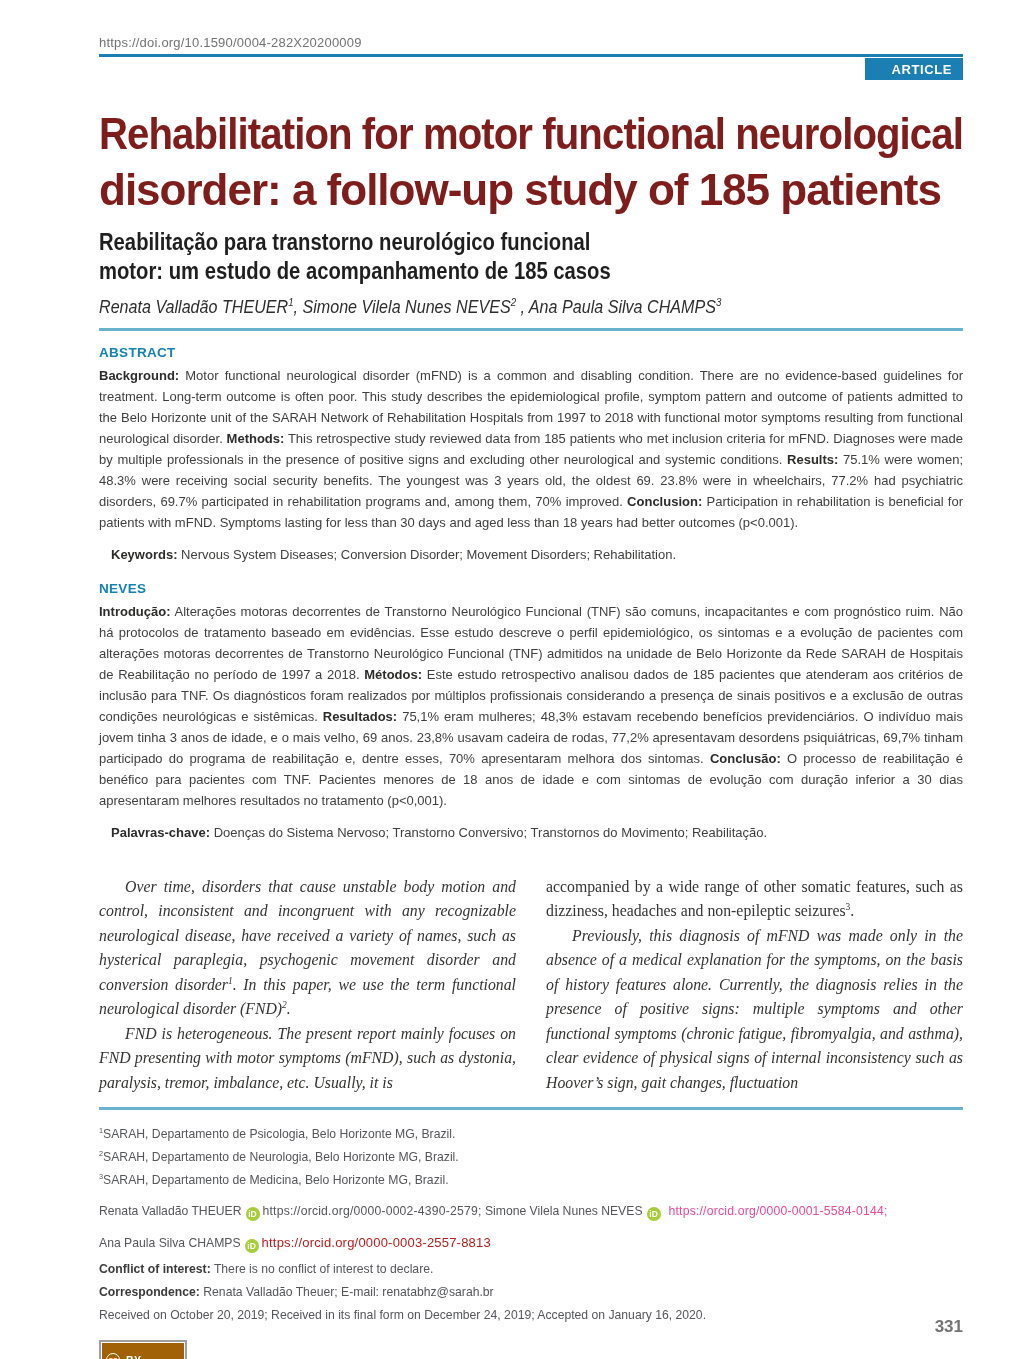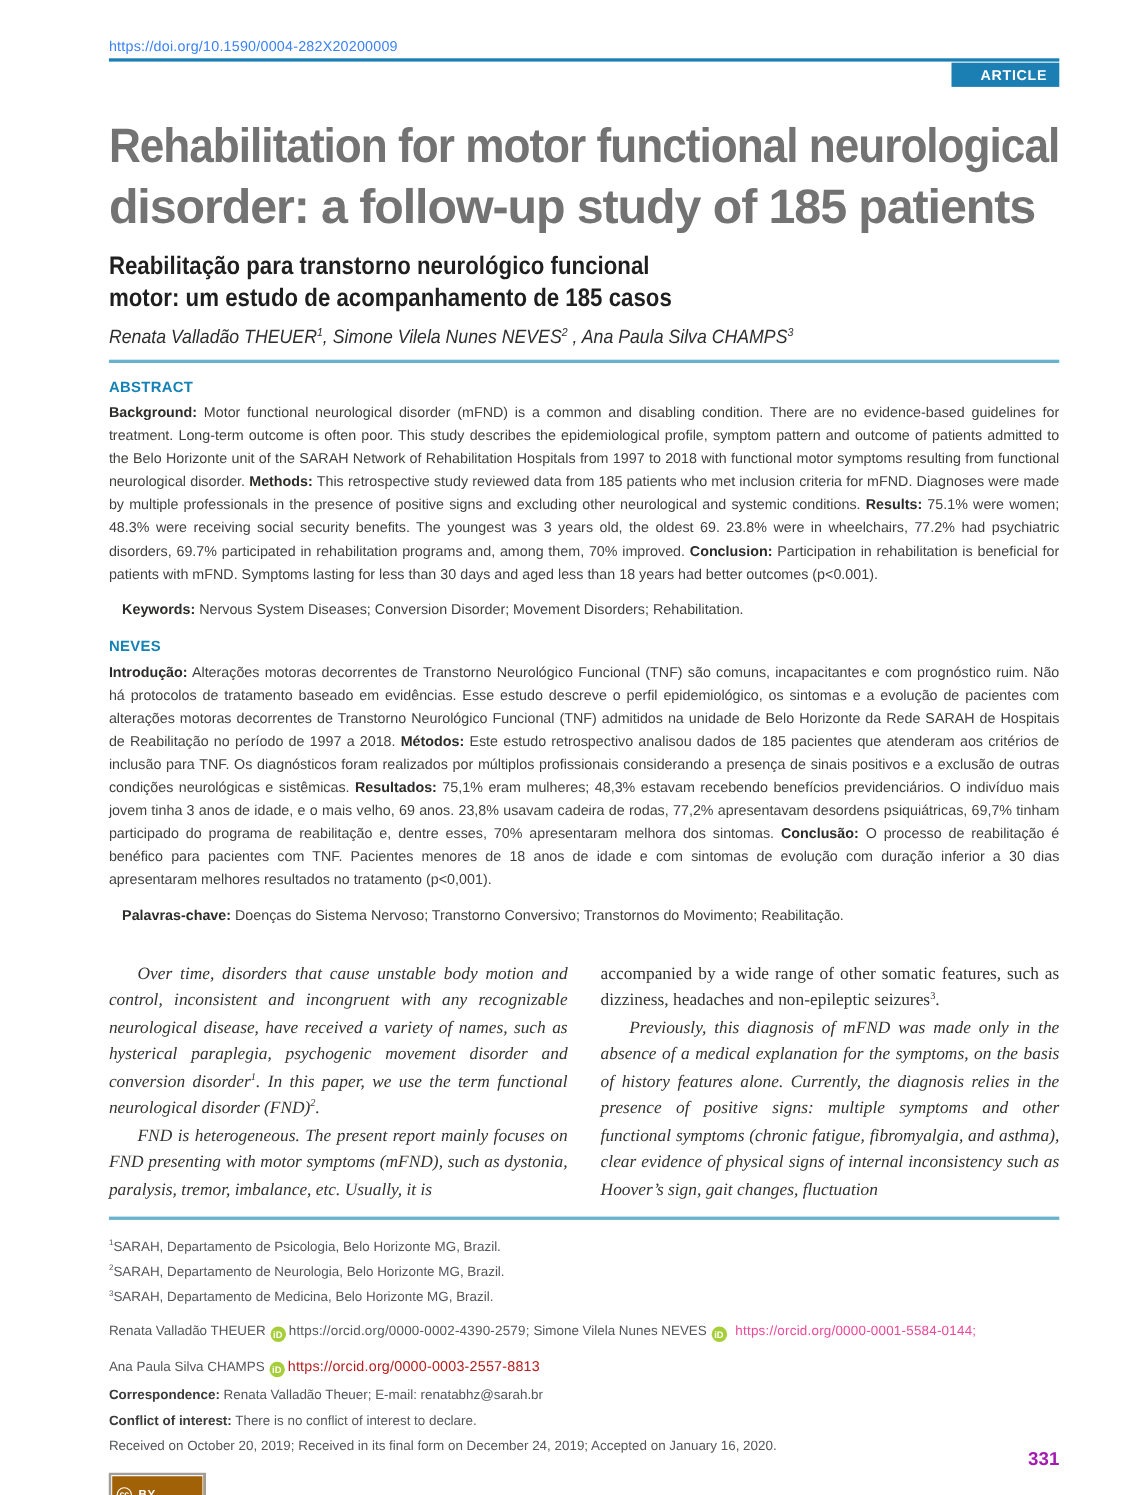--- a/index.html
+++ b/index.html
@@ -11,39 +11,39 @@
     margin: 0 auto;
     background: #ffffff;
     padding: 33px 57px 0 99px;
     overflow: hidden;
     font-family: "Liberation Sans", sans-serif;
     color: #3e3e3d;
   }
   
   .doi {
     font-size: 13px;
-    color: #3b82f6;
+    color: #737373;
     letter-spacing: 0.2px;
     margin-bottom: 4px;
     text-decoration: none;
     display: inline-block;
   }
   .rule-blue { height: 3px; background: #1b7fb4; }
   .badge-row { display: flex; justify-content: flex-end; }
   .article-badge {
     margin-top: 1px;
     background: #1b7fb4;
     color: #ffffff;
     font-weight: bold;
     font-size: 13px;
     letter-spacing: 0.6px;
     padding: 4px 11px 3px 26px;
   }
   
-  .title { margin-top: 26px; color: #737373; }
+  .title { margin-top: 26px; color: #7f1d1d; }
   .title-line {
     display: block;
     white-space: nowrap;
     width: max-content;
     font-weight: bold;
     font-size: 44px;
     line-height: 56px;
     letter-spacing: -1px;
   }
   .subtitle { margin-top: 10px; color: #1f1f1f; }
@@ -153,21 +153,21 @@
     justify-content: center;
     flex: 0 0 auto;
   }
   .cc-text { color: #ffffff; font-weight: bold; font-size: 10.5px; letter-spacing: 0.5px; }
   .page-num {
     position: absolute;
     right: 57px;
     bottom: 22px;
     font-weight: bold;
     font-size: 17px;
-    color: #a21caf;
+    color: #737373;
     margin-left: 19px;
   }
 </style>
 </head>
 <body>
 
 <div class="page">
 
   <a class="doi" href="#">https://doi.org/10.1590/0004-282X20200009</a>
   <div class="rule-blue"></div>
@@ -217,22 +217,22 @@
 
     <div class="orcid-line">
       <span>Renata Valladão THEUER</span><span class="orcid-icon">iD</span><a href="#" class="doi" style="margin:0;font-size:12.2px;color:#55565a">https://orcid.org/0000-0002-4390-2579;</a>
       <span>Simone Vilela Nunes NEVES</span><span class="orcid-icon">iD</span><a href="#" class="doi" style="margin:5px;font-size:12.2px;color:#ec4899">https://orcid.org/0000-0001-5584-0144;</a>
     </div>
     <div class="orcid-line">
       <span>Ana Paula Silva CHAMPS</span><span class="orcid-icon">iD</span><a href="#" class="doi" style="margin:0;font-size:13px;color:#b91c1c">https://orcid.org/0000-0003-2557-8813</a>
     </div>
 
     <div class="foot-gap"></div>
+    <div class="foot-line"><b>Conflict of interest:</b> There is no conflict of interest to declare.</div>
     <div class="foot-line"><b>Correspondence:</b> Renata Valladão Theuer; E-mail: renatabhz@sarah.br</div>
-    <div class="foot-line"><b>Conflict of interest:</b> There is no conflict of interest to declare.</div>
     <div class="foot-line">Received on October 20, 2019; Received in its final form on December 24, 2019; Accepted on January 16, 2020.</div>
   </div>
 
   <div class="cc-badge">
     <span class="cc-circle">cc</span>
     <span class="cc-text">BY</span>
   </div>
 
   <div class="page-num">331</div>
 

